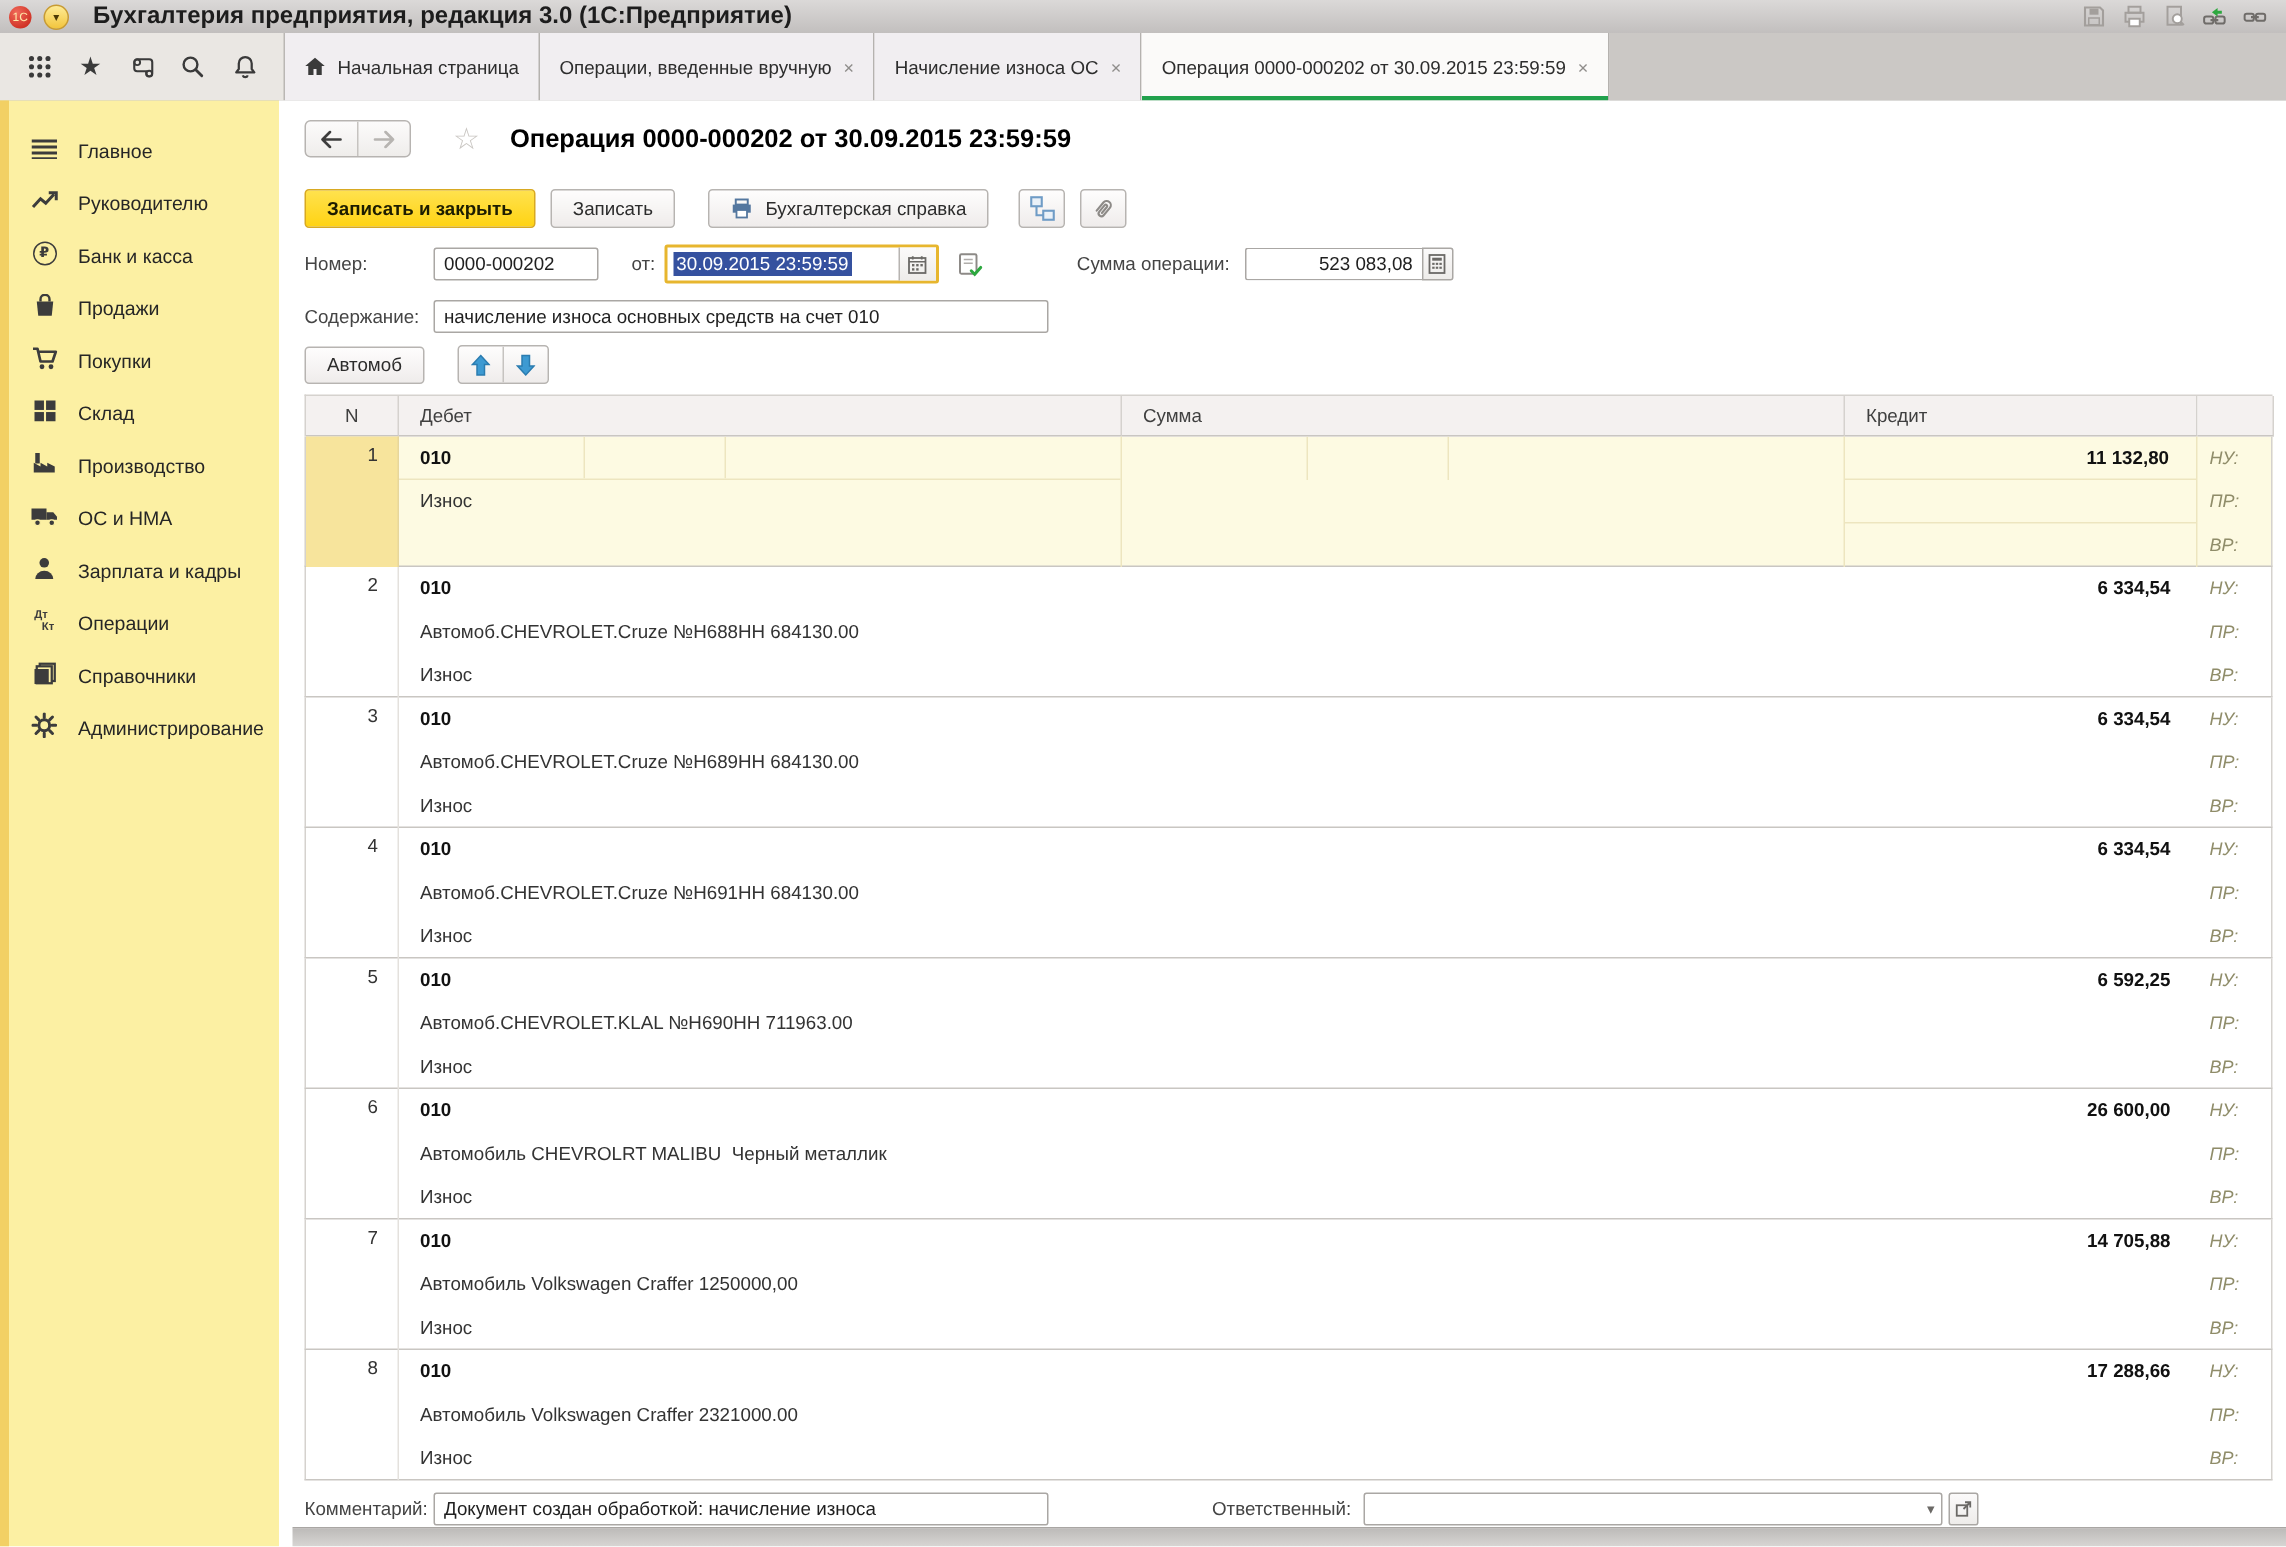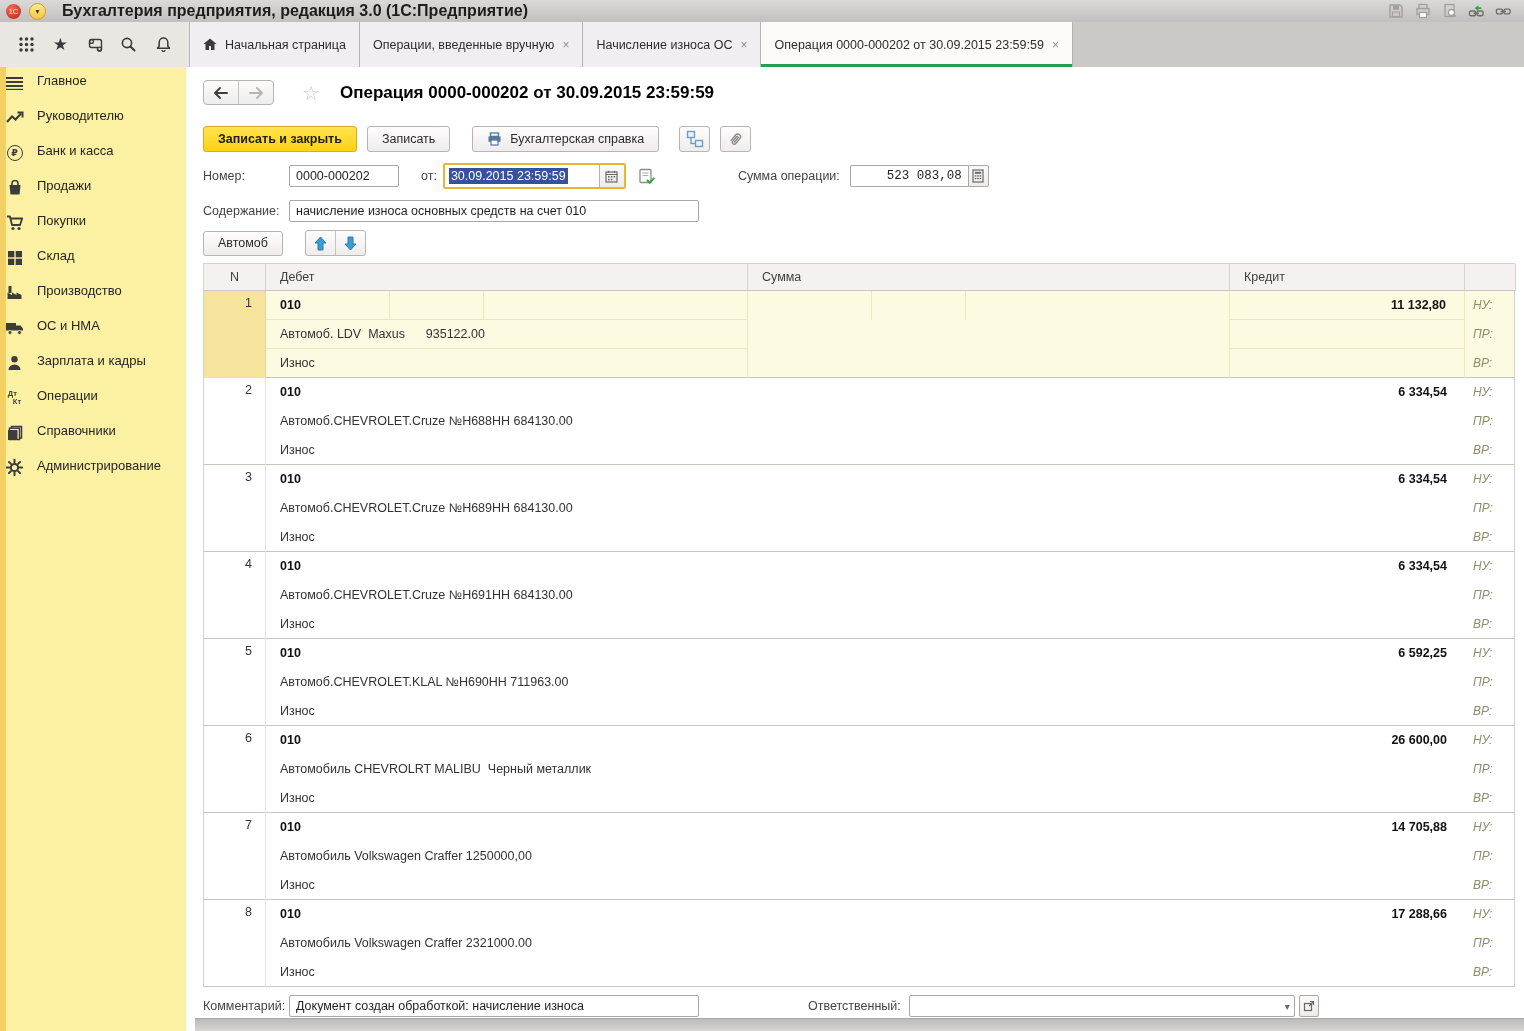--- a/index.html
+++ b/index.html
@@ -32,21 +32,21 @@
   .tab{height:100%;display:flex;align-items:center;padding:0 13px;background:#f1eef1;
     border-right:1px solid #b5b2af;font-size:12.5px;color:#2d2d2d;cursor:default;}
   .tab .homeico{margin-right:8px;display:flex;}
   .tab .x{color:#8f8d8b;font-size:12px;margin-left:8px;}
   .tab.active{background:#fbfaf9;box-shadow:inset 0 -3px 0 #21a14d;}
 
   
   .sidebar{position:absolute;top:67px;left:0;width:186px;bottom:0;background:#fcf0a3;}
   .sidebar::before{content:"";position:absolute;left:0;top:0;bottom:0;width:6px;background:#f2d064;}
   .sb-items{padding-top:6px;}
-  .sb-item{height:35px;display:flex;align-items:flex-start;padding-left:5px;gap:13px;font-size:13px;color:#262626;}
+  .sb-item{height:35px;display:flex;align-items:flex-end;padding-left:20px;gap:13px;font-size:13px;color:#262626;}
   .sb-ico{width:19px;height:19px;display:flex;align-items:center;justify-content:center;color:#3c3c3c;flex:0 0 19px;}
   .rubcir{width:14px;height:14px;border:1.6px solid #3c3c3c;border-radius:50%;
     display:flex;align-items:center;justify-content:center;font-size:9.5px;font-weight:bold;color:#3c3c3c;}
   .dtkt{font-size:7.5px;font-weight:bold;line-height:8px;color:#3c3c3c;text-align:left;}
   .dtkt .kt{margin-left:5px;}
 
   
   .main{position:absolute;left:186px;top:67px;right:0;bottom:0;background:#fff;}
 
   .navrow{position:absolute;top:13px;left:17px;display:flex;align-items:center;}
@@ -68,21 +68,21 @@
   .lbl{font-size:12.5px;color:#444;}
   .inp{height:22px;border:1px solid #aaa7a4;border-radius:2px;background:#fff;font-size:12.5px;color:#1f1f1f;
     display:flex;align-items:center;padding:0 6px;box-sizing:border-box;}
   .row1{top:95px;}
   .row2{top:130px;}
   .daterap{display:flex;align-items:center;border:2px solid #e7b62e;border-radius:2px;background:#fff;height:26px;box-sizing:border-box;}
   .dateinp{width:146px;height:100%;display:flex;align-items:center;padding:0 4px;}
   .datesel{background:#35519f;color:#fff;font-size:12.5px;padding:1px 2px;}
   .calbtn{width:24px;height:100%;border-left:1px solid #b7b4b1;background:linear-gradient(#fbfafa,#eeecea);
     display:flex;align-items:center;justify-content:center;}
-  .sumfield{width:118px;justify-content:flex-end;text-align:center;border-right:none;border-radius:2px 0 0 2px;font-family:Liberation Mono, monospace;}
+  .sumfield{width:118px;justify-content:flex-end;text-align:center;border-right:none;border-radius:2px 0 0 2px;}
   .calcbtn{width:21px;height:22px;border:1px solid #aaa7a4;border-radius:0 2px 2px 0;
     background:linear-gradient(#fbfafa,#eeecea);display:flex;align-items:center;justify-content:center;box-sizing:border-box;}
 
   .addrow{position:absolute;top:163px;left:17px;display:flex;align-items:center;}
   .arrowgrp{display:flex;border:1px solid #b7b4b1;border-radius:3px;overflow:hidden;margin-left:22px;
     background:linear-gradient(#fefdfd,#efeceb);}
   .arrbtn{width:29px;height:24px;display:flex;align-items:center;justify-content:center;}
   .arrbtn + .arrbtn{border-left:1px solid #c6c3c0;}
 
   
@@ -448,21 +448,21 @@
       </span>
       <span style="width:12px"></span>
       <span style="display:flex;">
         <svg width="18" height="17" viewBox="0 0 18 17">
             <rect x="2" y="1.5" width="11" height="13" rx="1" fill="#fff" stroke="#8d8a87" stroke-width="1.3"></rect>
             <line x1="4.5" y1="5" x2="10.5" y2="5" stroke="#b0adaa" stroke-width="1.1"></line>
             <line x1="4.5" y1="7.5" x2="10.5" y2="7.5" stroke="#b0adaa" stroke-width="1.1"></line>
             <path d="M9.5 12.5 l2.3 2.3 4 -4.5" fill="none" stroke="#2da83f" stroke-width="2" stroke-linecap="round"></path>
           </svg>
       </span>
-      <span class="lbl" style="margin-left:82px;text-align:center;">Сумма операции:</span>
+      <span class="lbl" style="margin-left:62px;text-align:center;">Сумма операции:</span>
       <span style="width:10px"></span>
       <span class="inp sumfield">523 083,08</span>
       <span class="calcbtn">
         <svg width="12" height="14" viewBox="0 0 12 14">
             <rect x="1" y="1" width="10" height="12" fill="none" stroke="#6b6966" stroke-width="1.2"></rect>
             <rect x="2.8" y="2.8" width="6.4" height="2" fill="#6b6966"></rect>
             <g fill="#6b6966">
               <rect x="2.8" y="6.2" width="1.6" height="1.4"></rect>
               <rect x="5.2" y="6.2" width="1.6" height="1.4"></rect>
               <rect x="7.6" y="6.2" width="1.6" height="1.4"></rect>
@@ -501,21 +501,20 @@
         <div class="hc">Дебет</div>
         <div class="hc">Сумма</div>
         <div class="hc">Кредит</div>
         <div class="hc"></div>
       </div>
       <div id="rows">
           <div class="trow sel">
             <div class="cell ncell">1</div>
             <div class="cell debit">
               <div class="line acc"><span class="seg s1">010</span><span class="seg s2"></span><span class="seg s3"></span></div>
-              <div class="line">Автомоб. LDV  Maxus      935122.00</div>
               <div class="line">Износ</div>
             </div>
             <div class="cell credit">
               <div class="line acc"><span class="seg s1"></span><span class="seg s2"></span><span class="seg s3"></span></div>
               <div class="line"></div>
               <div class="line"></div>
             </div>
             <div class="cell sum">
               <div class="sumline">11 132,80</div>
               <div class="line"></div>

